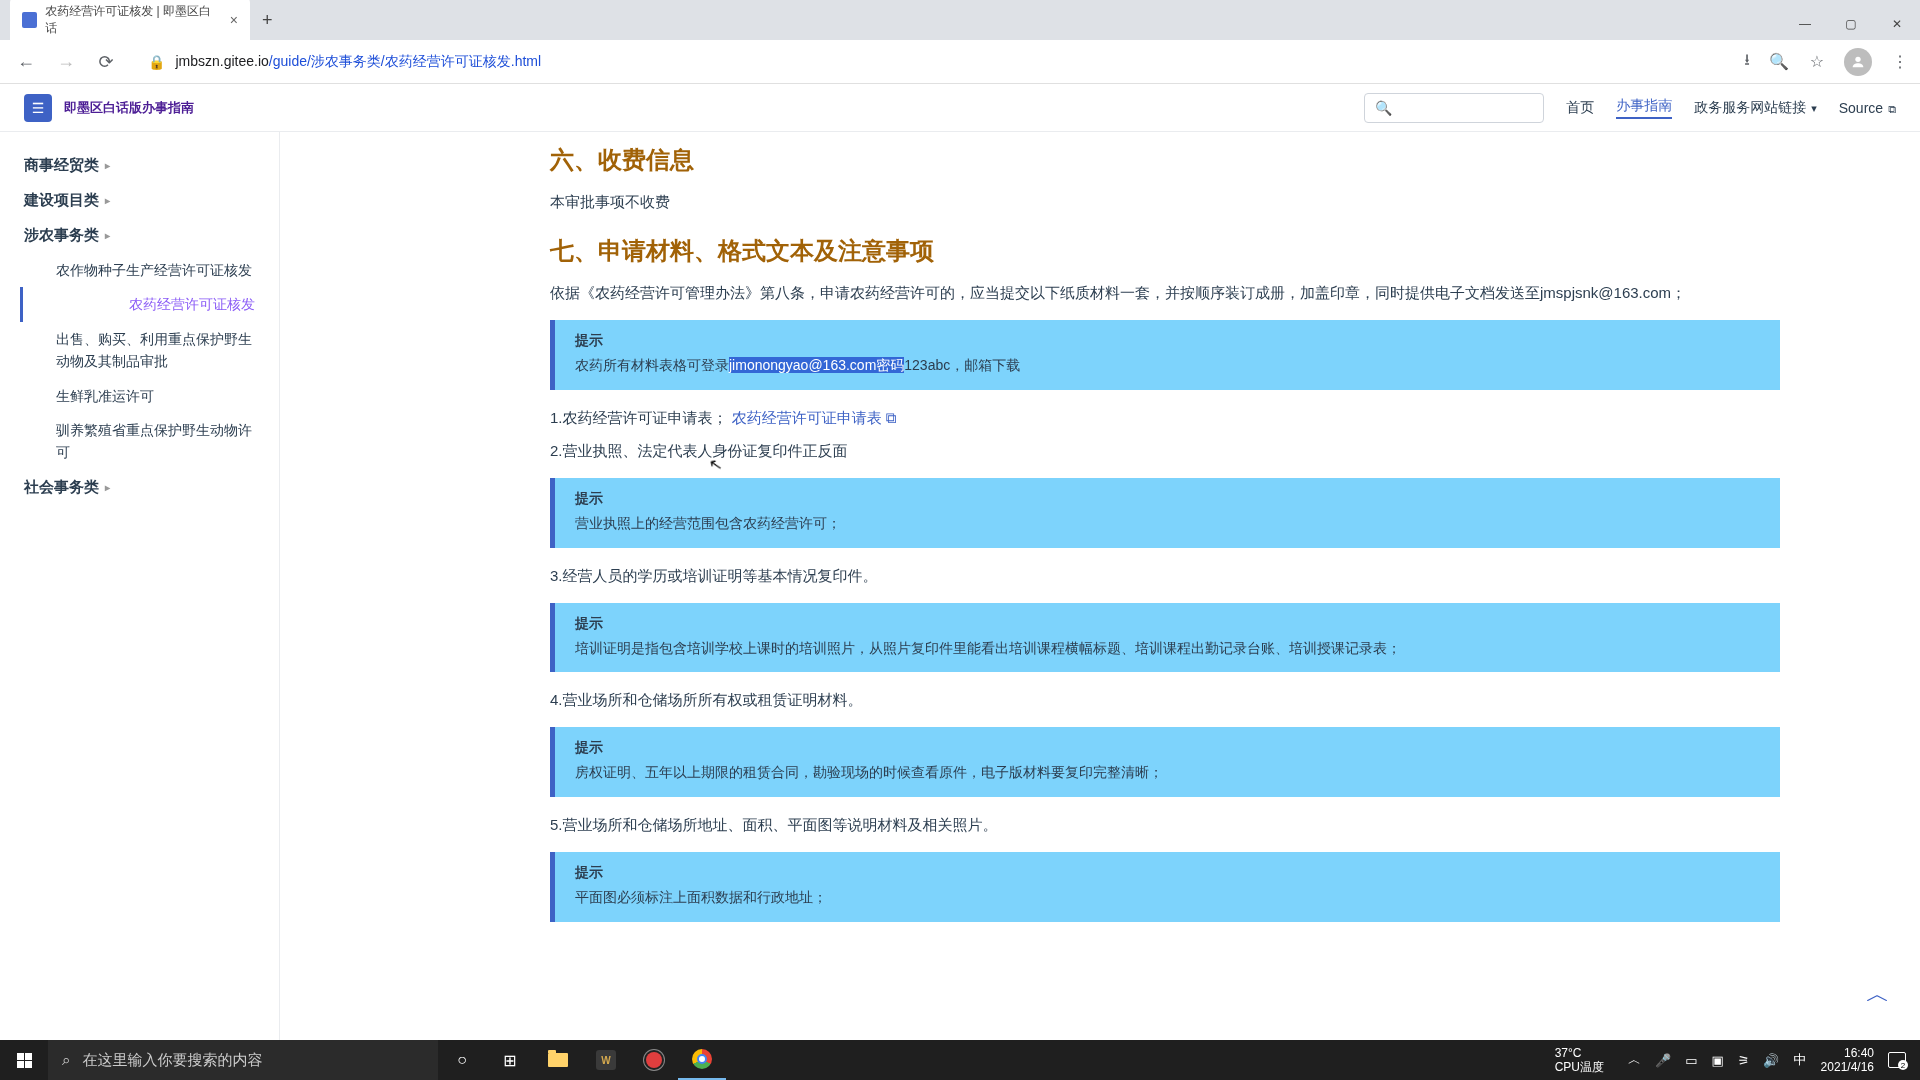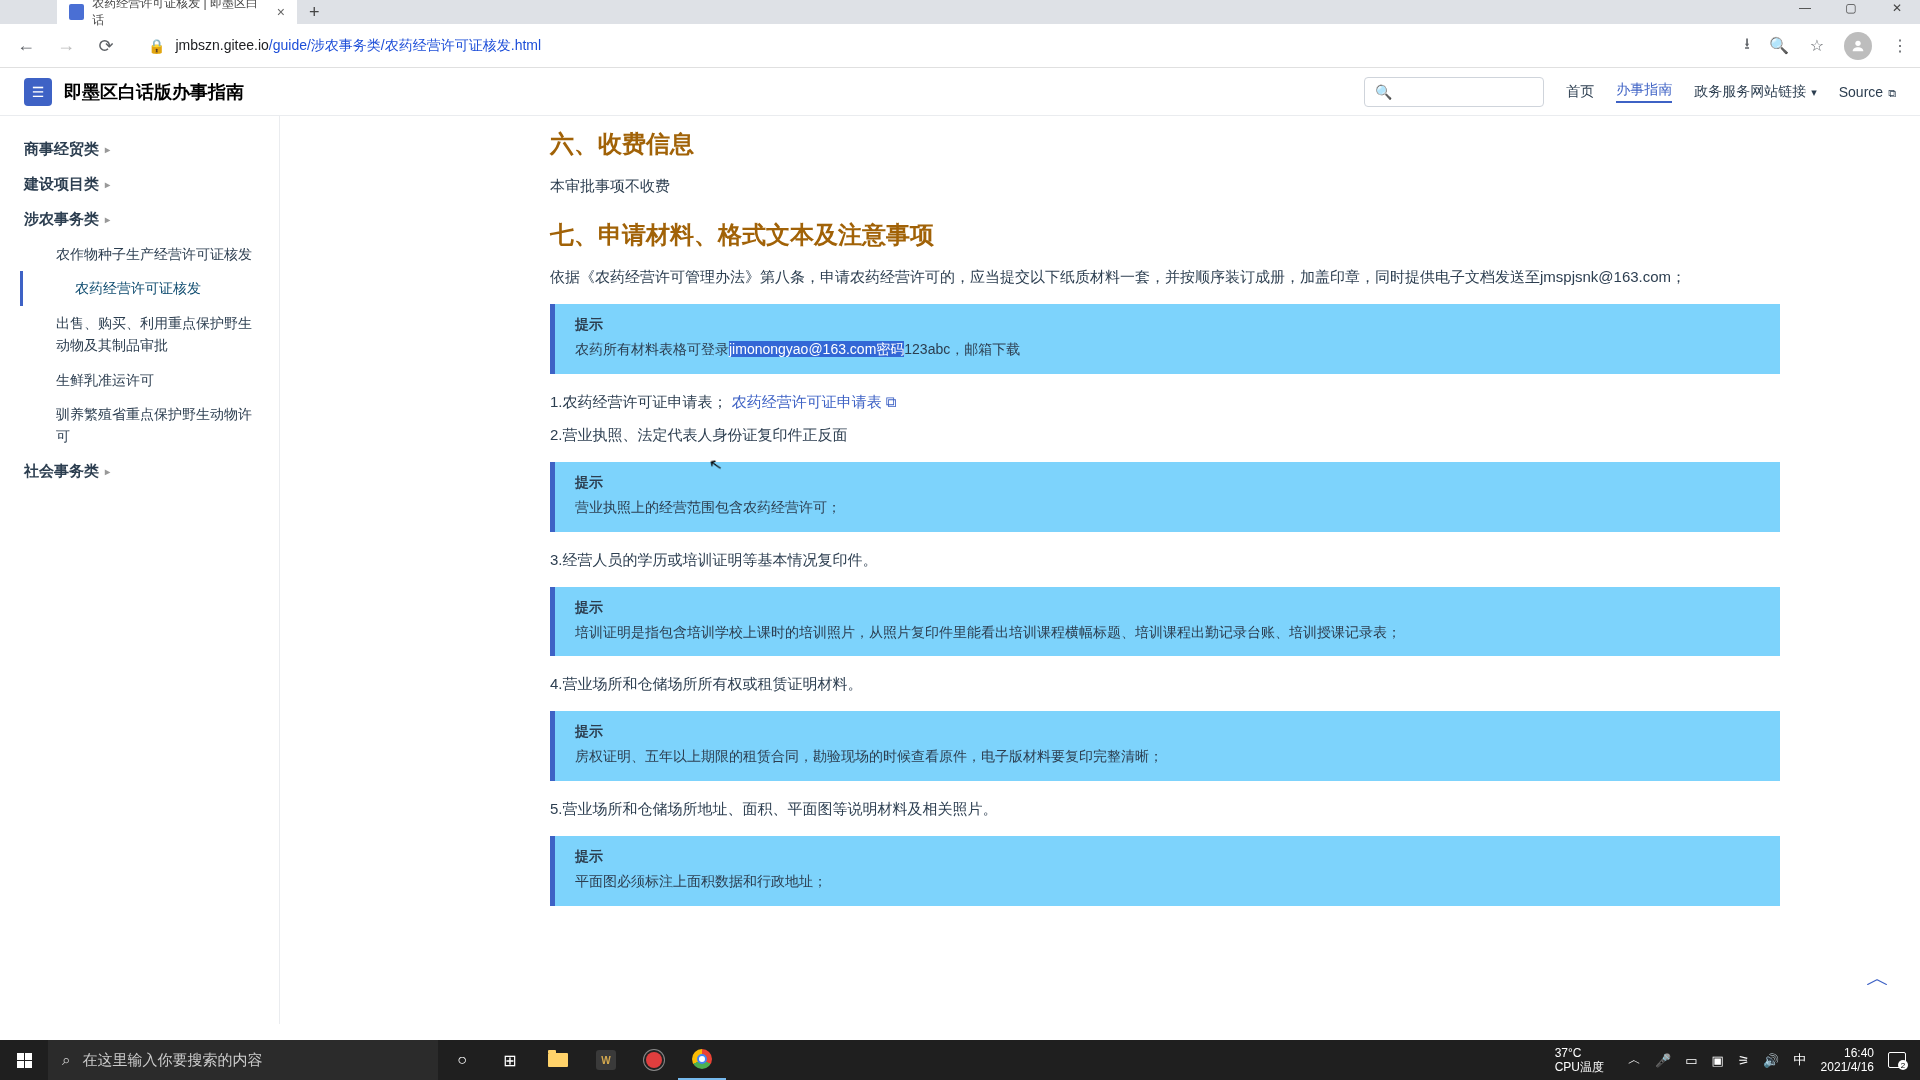--- a/index.html
+++ b/index.html
@@ -1,19 +1,19 @@
 <!DOCTYPE html>
 <html><head>
 <meta charset="utf-8">
 <style>
 * { margin: 0; padding: 0; box-sizing: border-box; }
 body { font-family: "Microsoft YaHei", "PingFang SC", sans-serif; background: #fff; overflow: hidden; }
 
 
-.browser-chrome { background: #dee1e6; height: 24px; display: flex; align-items: flex-end; padding-left: 47px; }
+.browser-chrome { background: #dee1e6; height: 40px; display: flex; align-items: flex-end; }
 .tab-bar { display: flex; align-items: center; height: 100%; padding-left: 10px; }
 .tab { background: #fff; border-radius: 8px 8px 0 0; padding: 8px 12px; display: flex; align-items: center; gap: 8px; font-size: 12px; color: #444; max-width: 240px; }
 .tab .favicon { width: 16px; height: 16px; background: #4a6fd4; border-radius: 2px; }
 .tab-close { color: #666; font-size: 14px; cursor: pointer; margin-left: 8px; }
 .new-tab { color: #444; font-size: 18px; padding: 0 12px; }
 .win-controls { margin-left: auto; display: flex; }
 .win-btn { width: 46px; height: 32px; display: flex; align-items: center; justify-content: center; color: #444; font-size: 12px; }
 
 .address-row { background: #fff; height: 44px; display: flex; align-items: center; padding: 0 12px; gap: 12px; border-bottom: 1px solid #e0e0e0; }
 .nav-btn { color: #5f6368; font-size: 18px; width: 28px; text-align: center; }
@@ -22,34 +22,34 @@
 .address-bar.flat { background: transparent; }
 .lock { color: #5f6368; }
 .url-host { font-weight: 500; }
 .url-path { color: #1d4ed8; }
 .toolbar-icons { display: flex; gap: 20px; align-items: center; color: #5f6368; font-size: 16px; }
 .avatar-circle { width: 28px; height: 28px; border-radius: 50%; background: #bdbdbd; display: flex; align-items: center; justify-content: center; color: #fff; }
 
 
 .site-header { height: 48px; border-bottom: 1px solid #eaecef; display: flex; align-items: center; padding: 0 24px; gap: 12px; }
 .logo { width: 28px; height: 28px; background: #3e62c5; border-radius: 4px; display: flex; align-items: center; justify-content: center; color: #fff; font-size: 14px; }
-.site-title { font-weight: 600; font-size: 18px; color: #000000; }
+.site-title { font-weight: 600; font-size: 13px; color: #4c1d95; }
 .header-right { margin-left: auto; display: flex; align-items: center; gap: 22px; }
 .search-box { width: 180px; height: 30px; border: 1px solid #cfd4db; border-radius: 4px; display: flex; align-items: center; padding: 0 10px; color: #999; font-size: 14px; }
 .nav-link { font-size: 14px; color: #2c3e50; cursor: pointer; }
 .nav-link.active { color: #3e62c5; border-bottom: 2px solid #3e62c5; padding-bottom: 2px; }
 .ext-icon { font-size: 11px; margin-left: 2px; }
 
 
 .layout { display: flex; height: calc(1080px - 40px - 44px - 48px - 40px); }
 .sidebar { width: 280px; border-right: 1px solid #eaecef; padding: 16px 0; overflow-y: auto; }
 .sidebar-group { padding: 8px 24px; font-size: 15px; font-weight: 600; color: #2c3e50; display: flex; align-items: center; gap: 6px; }
 .sidebar-group .arrow { color: #999; font-size: 10px; }
 .sidebar-item { padding: 6px 24px 6px 36px; font-size: 14px; color: #2c3e50; line-height: 1.6; margin-left: 20px; }
-.sidebar-item.active { color: #0c4a6e; font-weight: 500; border-left: 3px solid #3e62c5; padding-left: 52px; }
+.sidebar-item.active { color: #8b5cf6; font-weight: 500; border-left: 3px solid #3e62c5; padding-left: 52px; text-align: right; }
 
 .content { flex: 1; padding: 12px 140px 24px 270px; overflow-y: auto; position: relative; }
 .content h2 { font-size: 24px; font-weight: 600; color: #a16207; margin: 20px 0 12px; }
 .content h2.first { margin-top: 0; }
 .content p { font-size: 15px; color: #2c3e50; line-height: 1.8; margin: 6px 0; }
 .tip-box { background: #7dd3fc; border-left: 5px solid #3e62c5; padding: 12px 20px; margin: 14px 0; }
 .tip-title { font-weight: 600; color: #2c3e50; font-size: 14px; margin-bottom: 4px; }
 .tip-content { font-size: 14px; color: #2c3e50; line-height: 1.7; }
 .highlight { background: #3367d6; color: #fff; }
 .inline-link { color: #3e62c5; }

